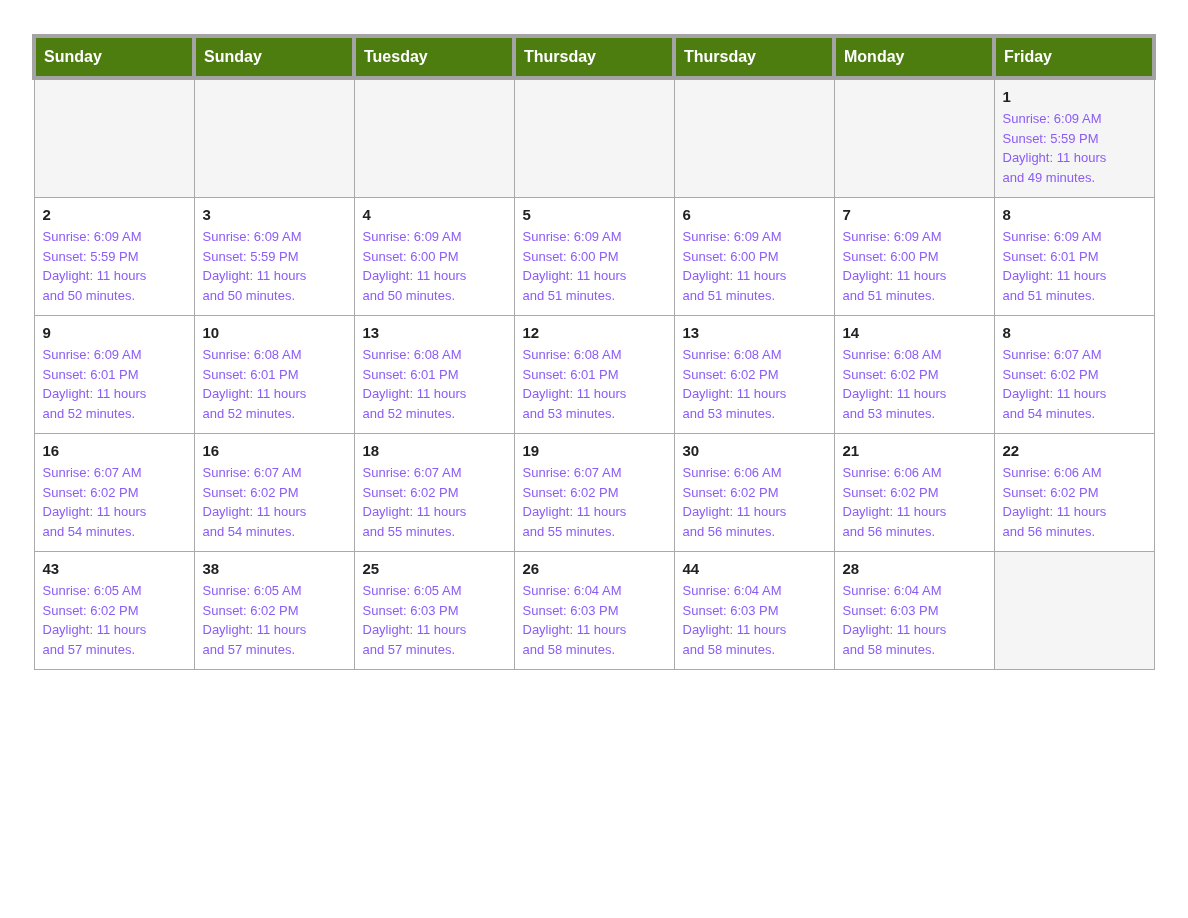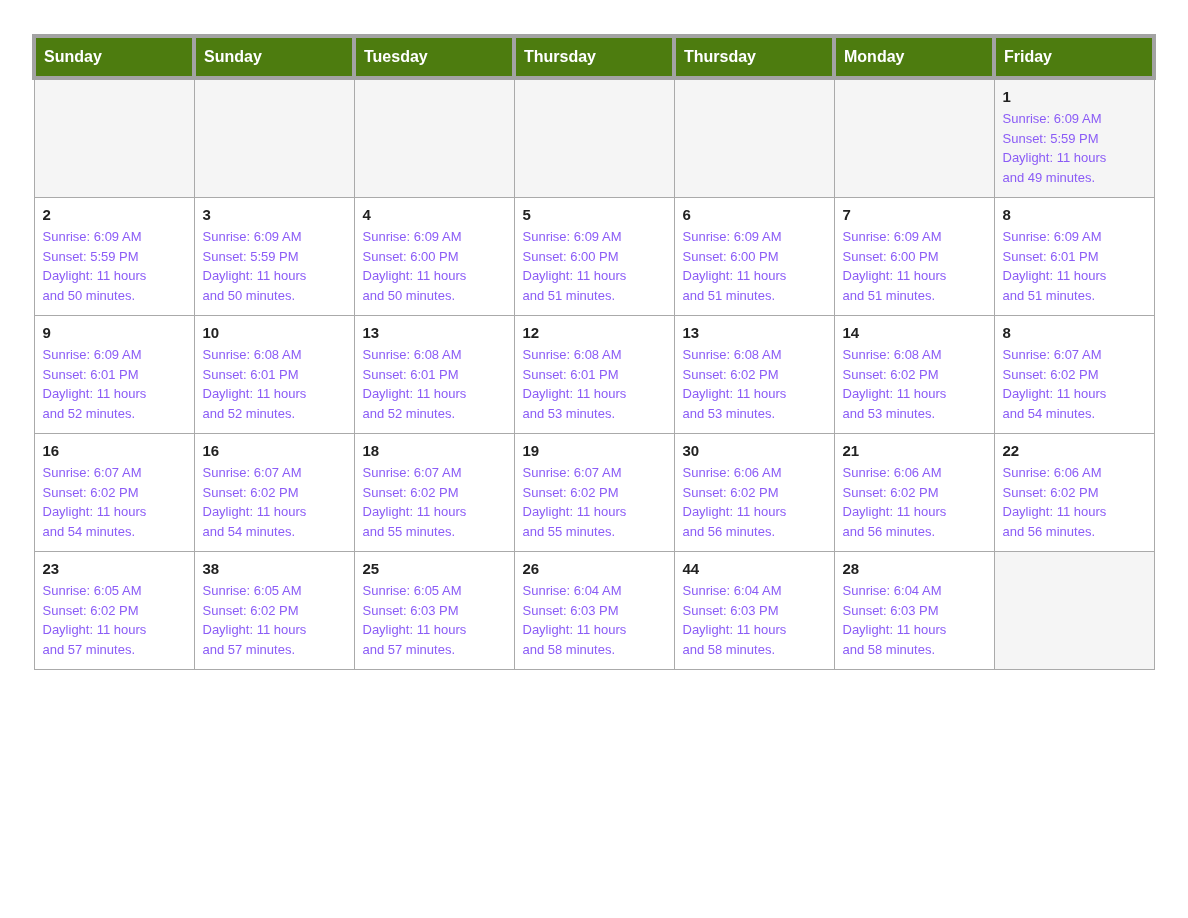--- a/index.html
+++ b/index.html
@@ -260,21 +260,21 @@
         <td>
           <div class="day-num">22</div>
           <div class="day-info" style="white-space: pre-line;">Sunrise: 6:06 AM
 Sunset: 6:02 PM
 Daylight: 11 hours
 and 56 minutes.</div>
         </td>
       </tr>
       <tr class="row-divider">
         <td>
-          <div class="day-num">23</div>
+          <div class="day-num">43</div>
           <div class="day-info" style="white-space: pre-line;">Sunrise: 6:05 AM
 Sunset: 6:02 PM
 Daylight: 11 hours
 and 57 minutes.</div>
         </td>
         <td>
           <div class="day-num">38</div>
           <div class="day-info" style="white-space: pre-line;">Sunrise: 6:05 AM
 Sunset: 6:02 PM
 Daylight: 11 hours

